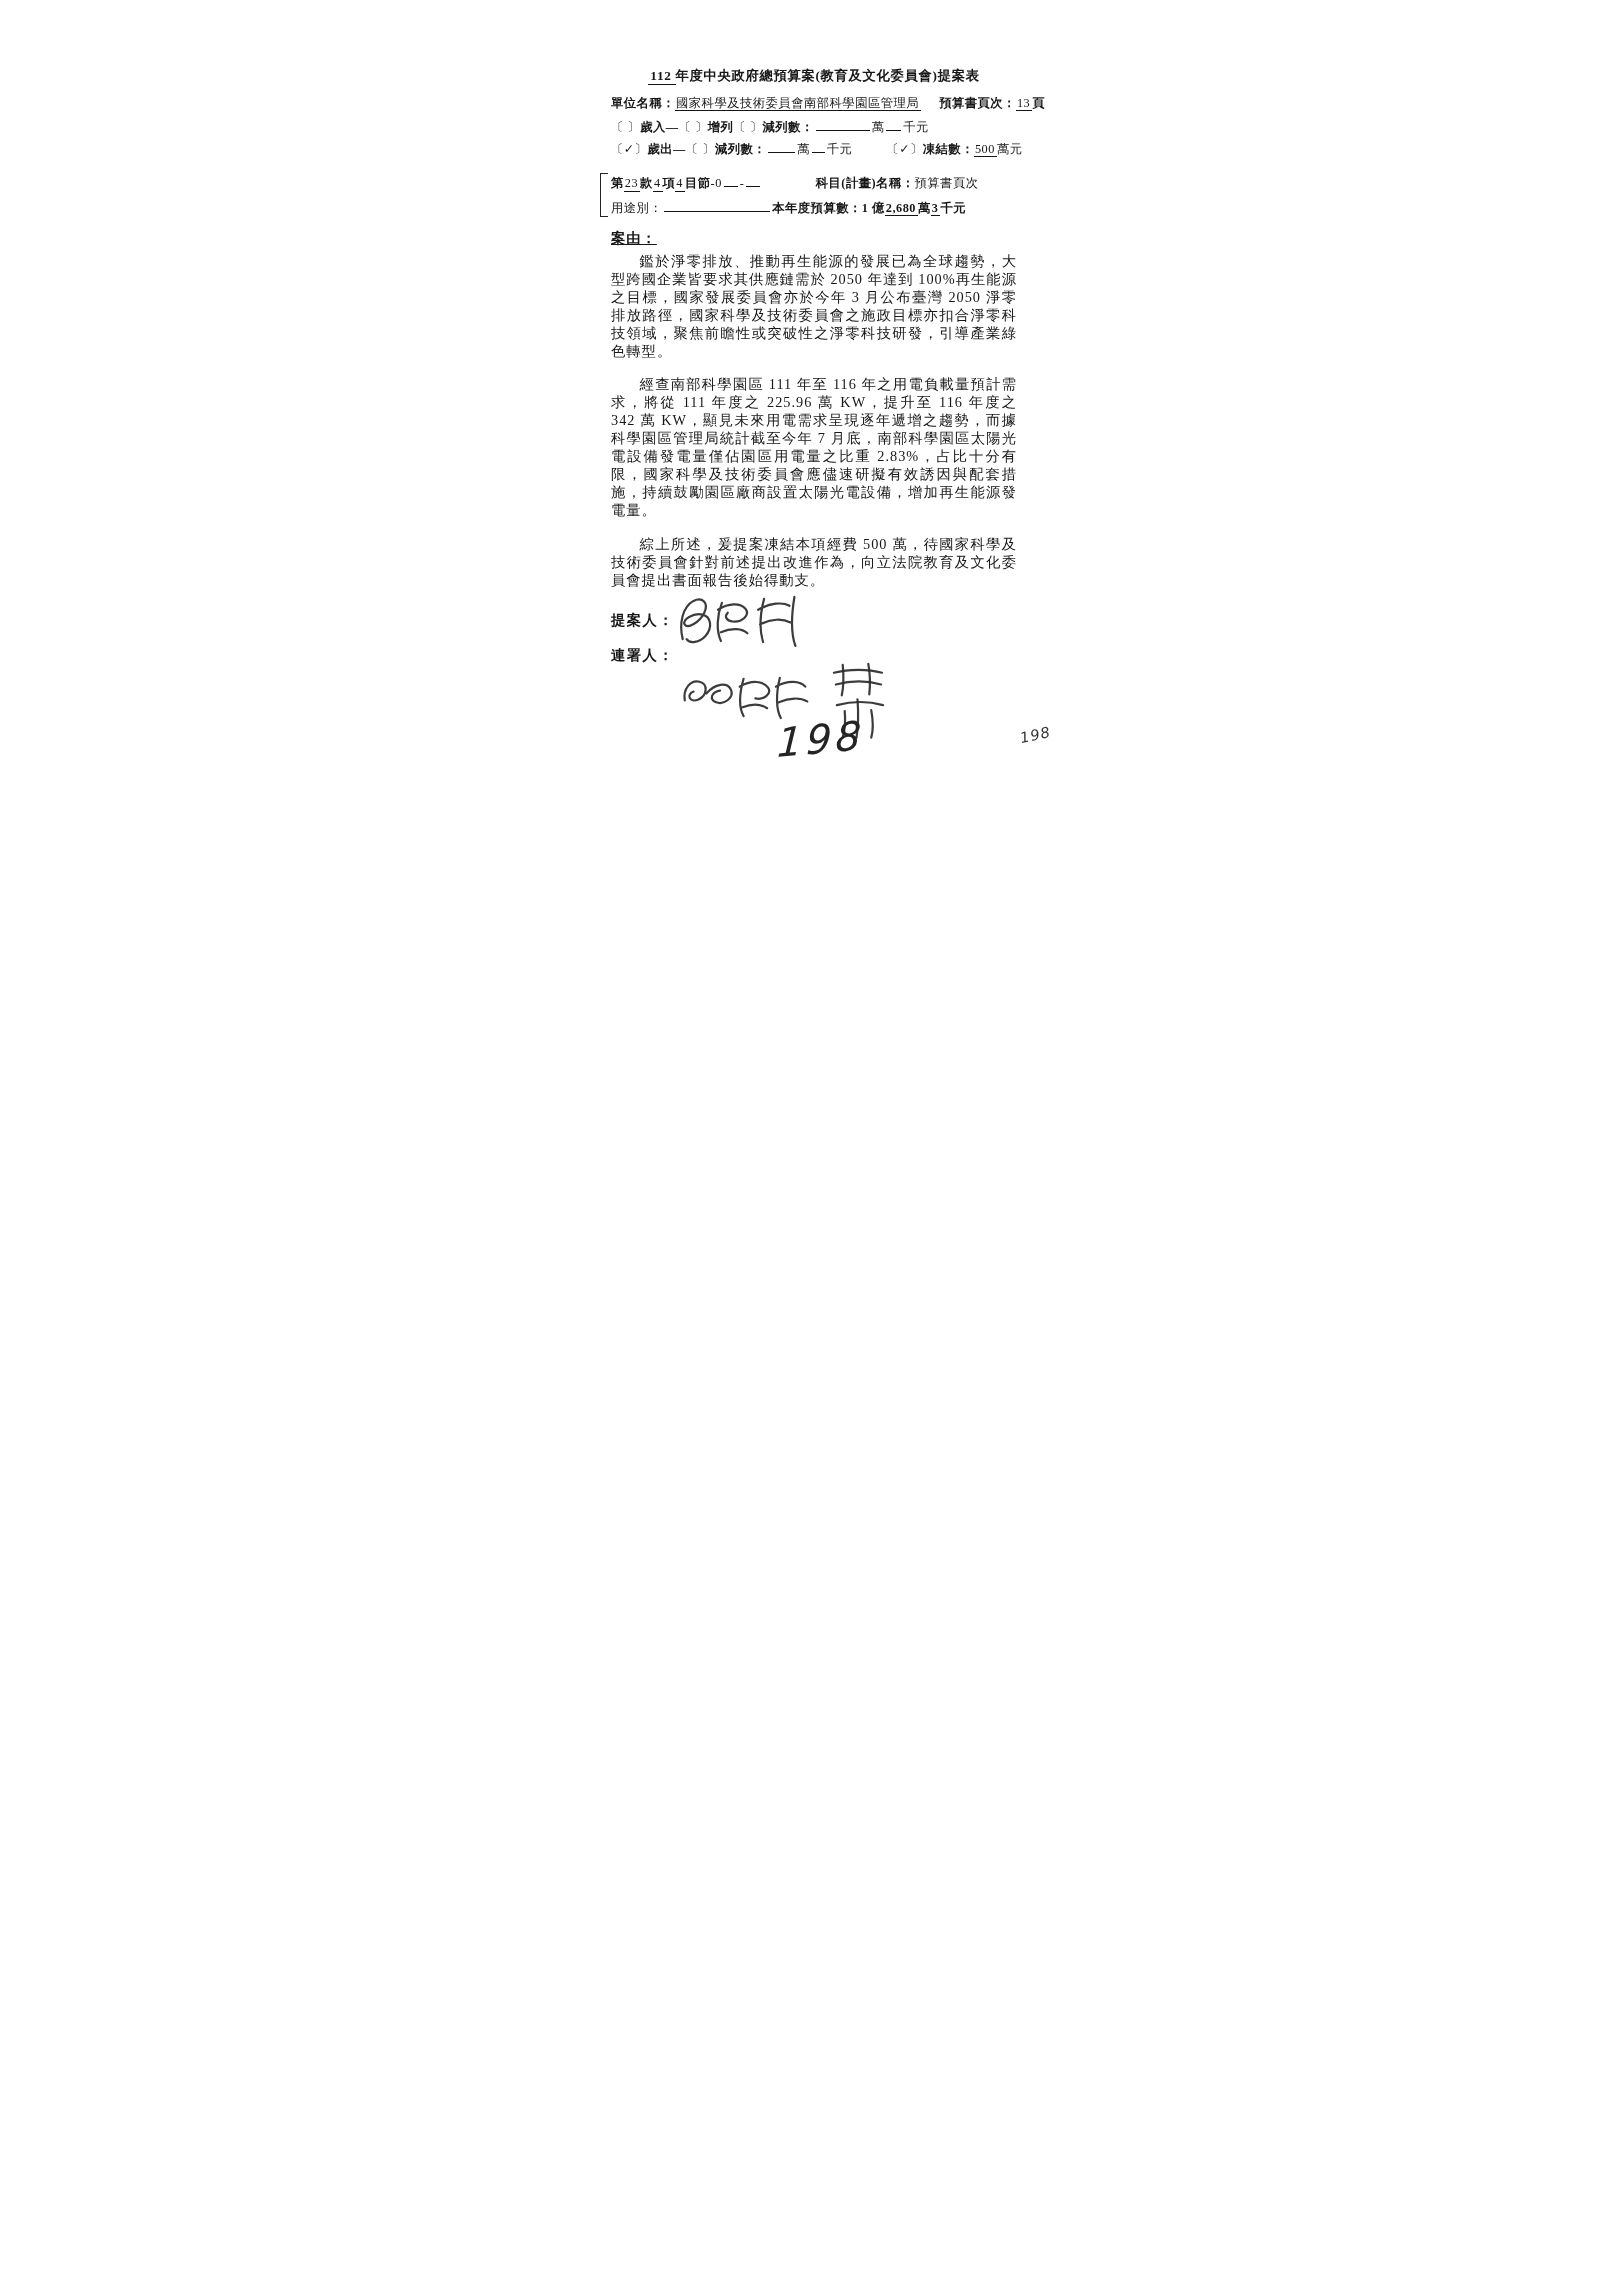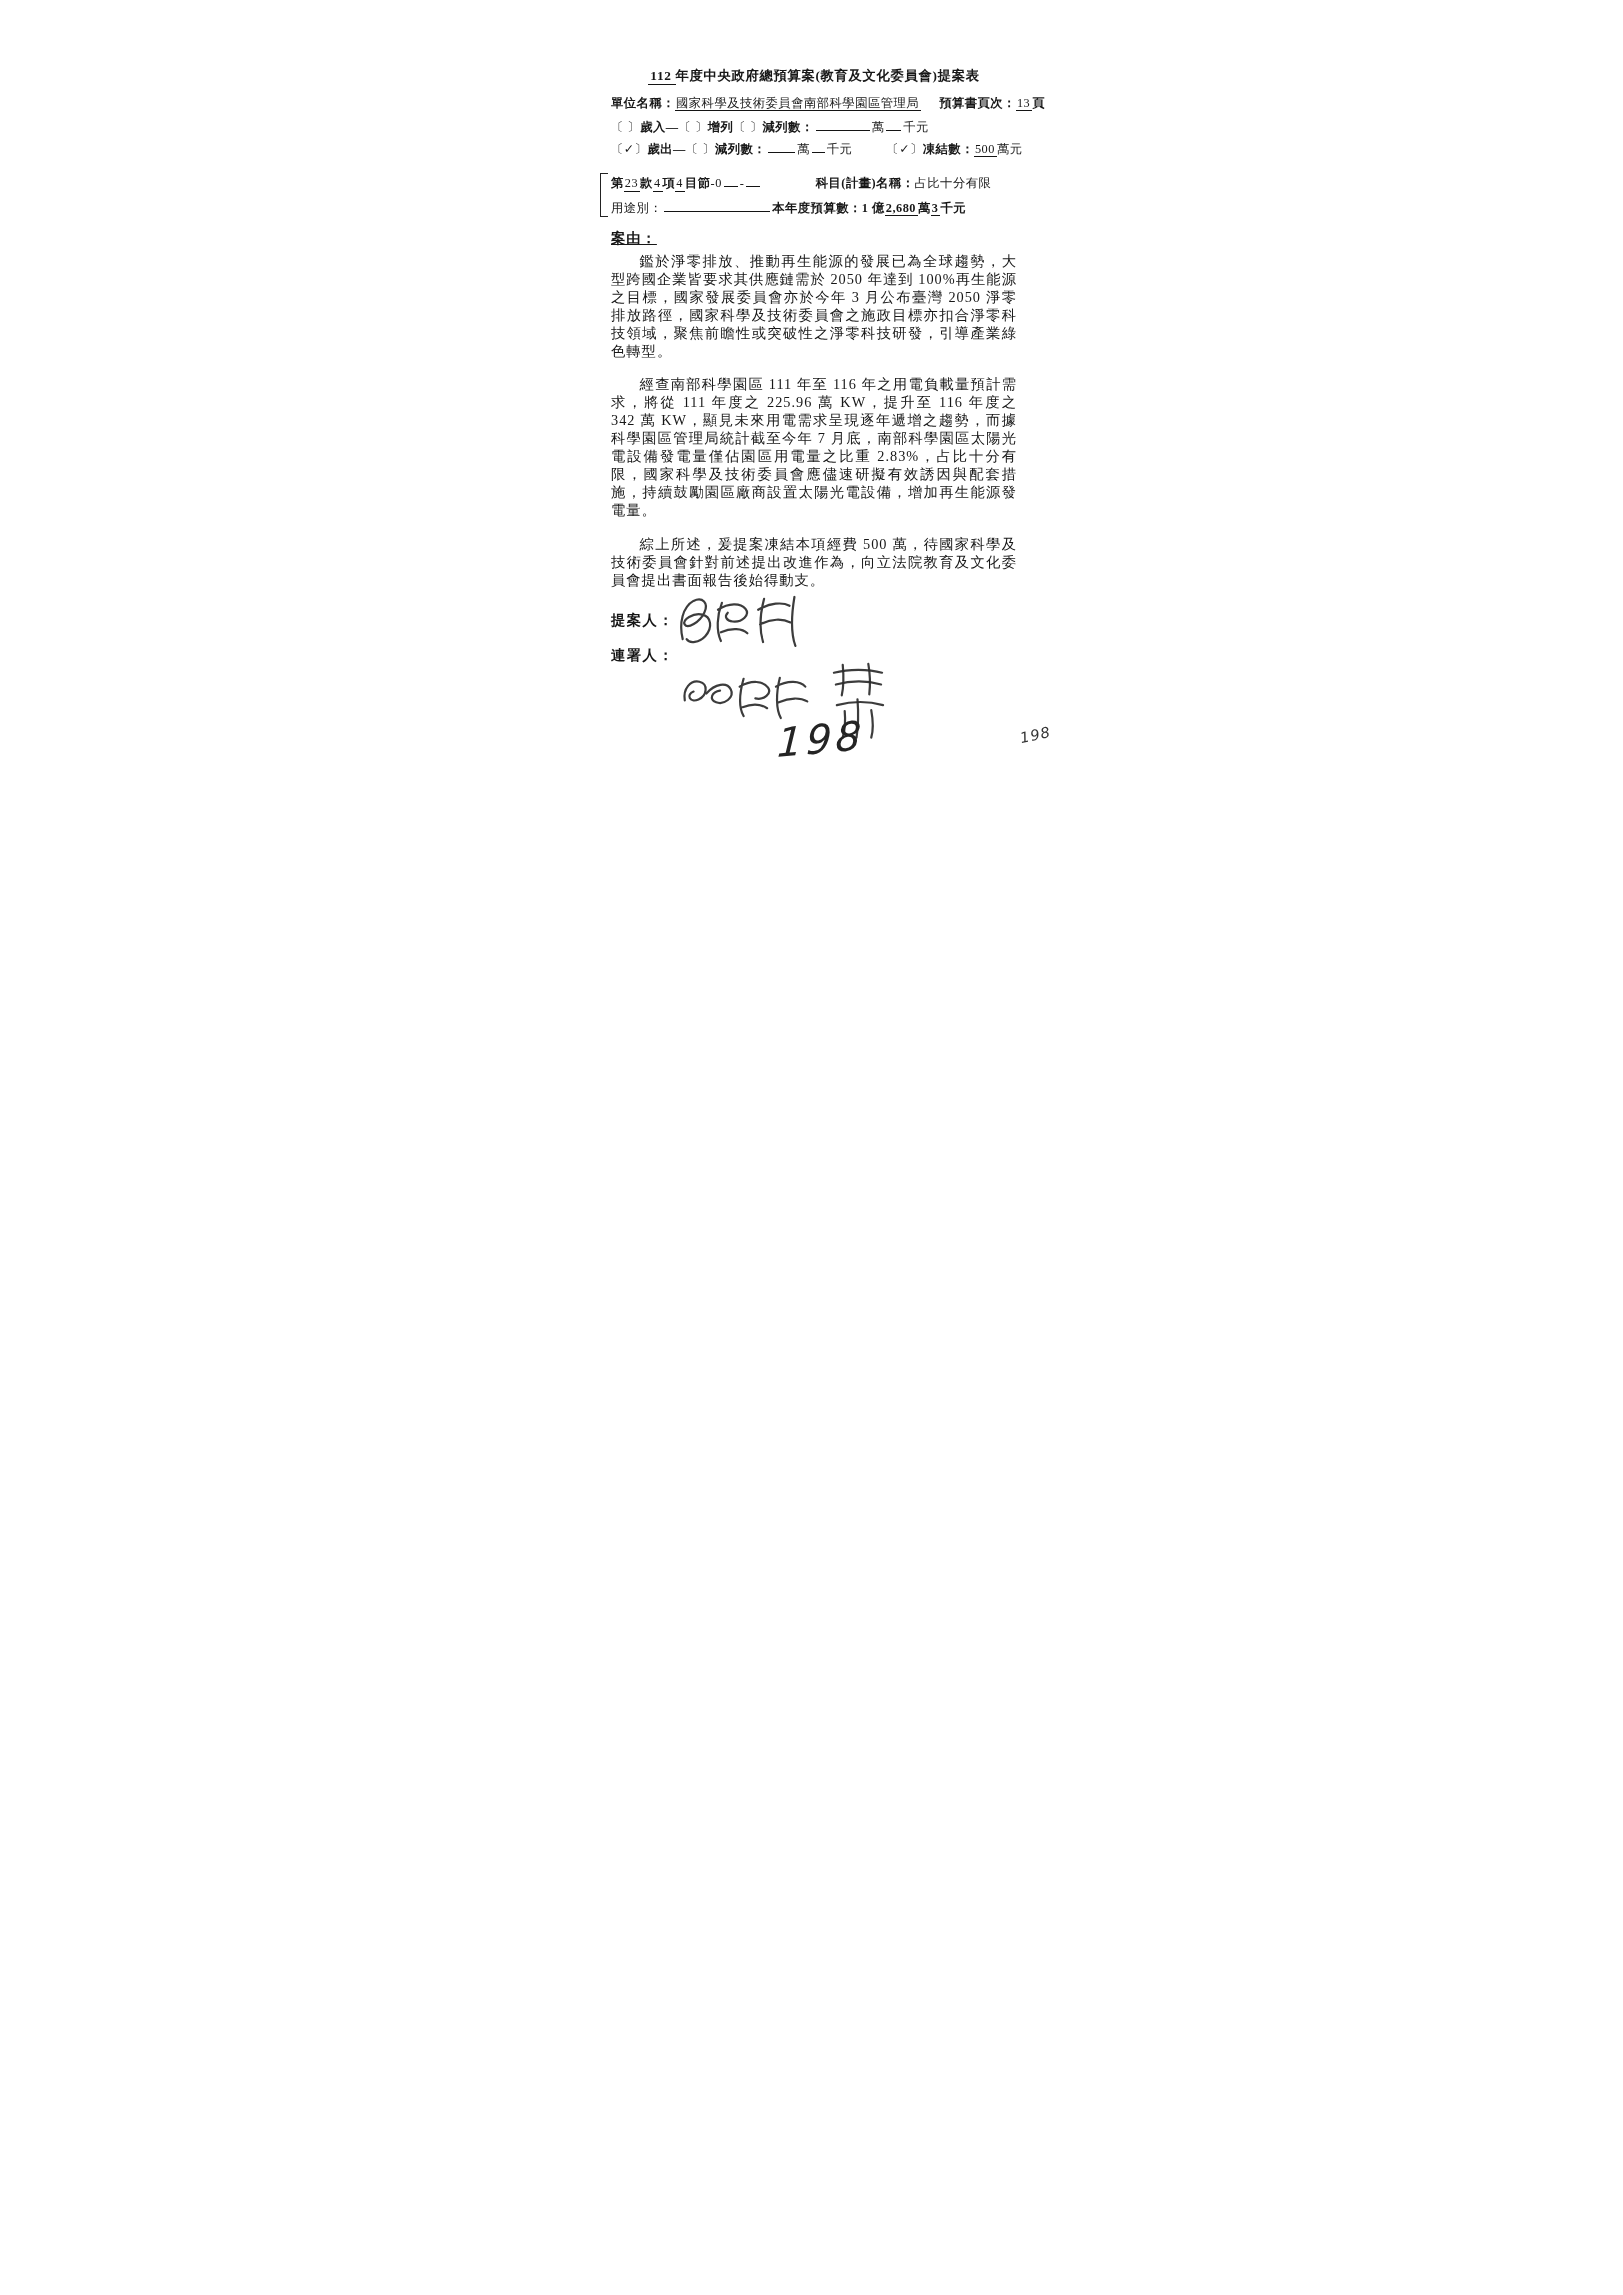--- a/index.html
+++ b/index.html
@@ -160,21 +160,21 @@
     <span>〔 〕</span><span class="b">歲入</span><span class="b">—</span><span>〔 〕</span><span class="b">增列</span><span>〔 〕</span><span class="b">減列數：</span><span class="blank w110"></span><span>萬</span><span class="blank w30"></span><span>千元</span>
   </div>
 
   <div class="fline expenditure-row">
     <span>〔✓〕</span><span class="b">歲出</span><span class="b">—</span><span>〔 〕</span><span class="b">減列數：</span><span class="blank w55"></span><span>萬</span><span class="blank w26"></span><span>千元</span><span class="gap70">〔✓〕</span><span class="b">凍結數：</span><span class="u">500</span><span>萬元</span>
   </div>
 
   <div class="section-block">
     <div class="bracket"></div>
     <div class="fline">
-      <span class="b">第</span><span class="u">23</span><span class="b">款</span><span class="u">4</span><span class="b">項</span><span class="u">4</span><span class="b">目</span><span class="b">節</span><span>-0</span><span class="blank w28"></span><span>-</span><span class="blank w28"></span><span class="b gap36">科目(計畫)名稱：</span><span>占比十分有限</span>
+      <span class="b">第</span><span class="u">23</span><span class="b">款</span><span class="u">4</span><span class="b">項</span><span class="u">4</span><span class="b">目</span><span class="b">節</span><span>-0</span><span class="blank w28"></span><span>-</span><span class="blank w28"></span><span class="b gap36">科目(計畫)名稱：</span><span>預算書頁次</span>
     </div>
     <div class="fline">
       <span>用途別：</span><span class="blank w215"></span><span class="b">本年度預算數：</span><span class="b">1 億</span><span class="b u">2,680</span><span class="b">萬</span><span class="b u">3</span><span class="b">千元</span>
     </div>
   </div>
 
   <div class="case-label">案由：</div>
   <p class="para">鑑於淨零排放、推動再生能源的發展已為全球趨勢，大型跨國企業皆要求其供應鏈需於 2050 年達到 100%再生能源之目標，國家發展委員會亦於今年 3 月公布臺灣 2050 淨零排放路徑，國家科學及技術委員會之施政目標亦扣合淨零科技領域，聚焦前瞻性或突破性之淨零科技研發，引導產業綠色轉型。</p>
   <p class="para">經查南部科學園區 111 年至 116 年之用電負載量預計需求，將從 111 年度之 225.96 萬 KW，提升至 116 年度之 342 萬 KW，顯見未來用電需求呈現逐年遞增之趨勢，而據科學園區管理局統計截至今年 7 月底，南部科學園區太陽光電設備發電量僅佔園區用電量之比重 2.83%，占比十分有限，國家科學及技術委員會應儘速研擬有效誘因與配套措施，持續鼓勵園區廠商設置太陽光電設備，增加再生能源發電量。</p>
   <p class="para">綜上所述，爰提案凍結本項經費 500 萬，待國家科學及技術委員會針對前述提出改進作為，向立法院教育及文化委員會提出書面報告後始得動支。</p>

